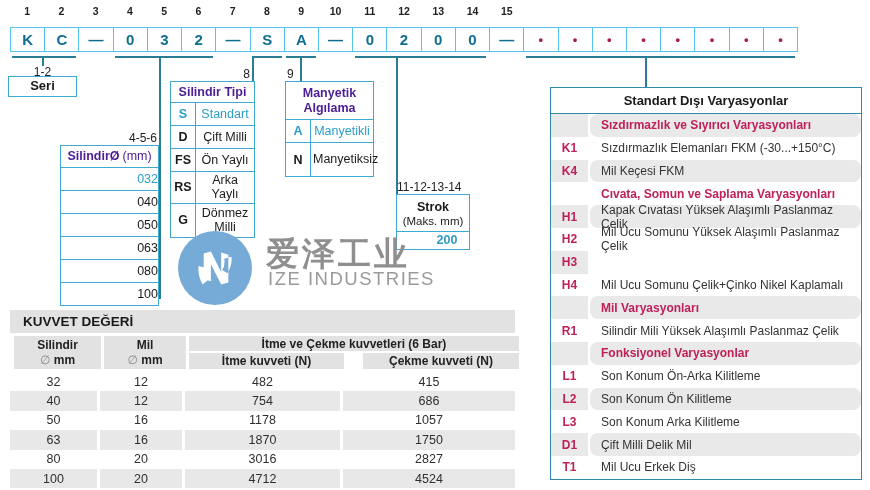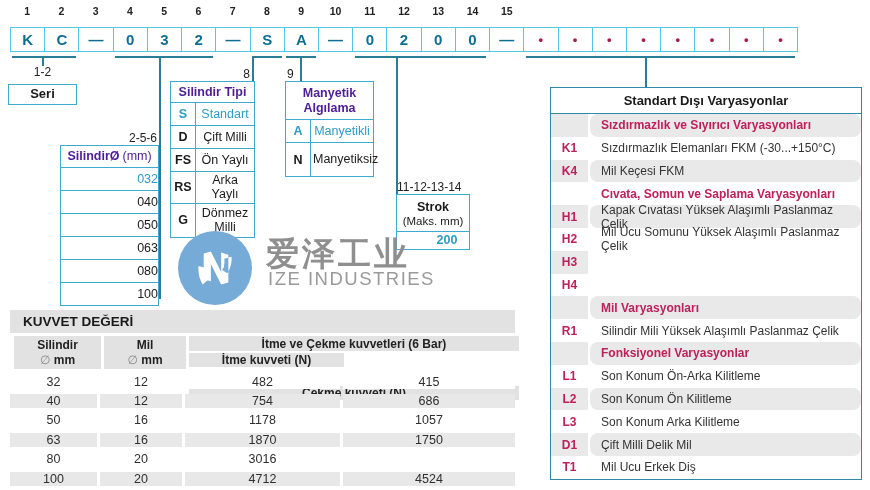--- a/index.html
+++ b/index.html
@@ -28,21 +28,21 @@
   .bore-row{height:22px;line-height:22px;text-align:right;font-size:12.5px;
             border-top:1px solid var(--table-border);}
   .bt-row{display:flex;border-top:1px solid var(--table-border);min-height:22px;align-items:stretch;}
   .bt-row:last-child{min-height:33px;}
   .bt-code{width:24px;border-right:1px solid var(--table-border);font-weight:700;font-size:12.5px;
            display:flex;align-items:center;justify-content:center;flex:none;}
   .bt-label{flex:1;display:flex;align-items:center;justify-content:center;
             text-align:center;font-size:12.5px;line-height:1.15;padding:1px 2px;}
   .sel{color:var(--selected-blue);}
 
-  #seri-box{position:absolute;left:8px;top:84px;width:69px;height:21px;border:1.4px solid var(--table-border);
+  #seri-box{position:absolute;left:8px;top:76px;width:69px;height:21px;border:1.4px solid var(--table-border);
             box-sizing:border-box;font-weight:700;font-size:13px;text-align:center;line-height:18px;}
 
   #stroke-table .sb-head{border-bottom:1px solid var(--table-border);text-align:center;padding:2px 0 3px;}
   #stroke-table .sb-head b{font-size:12.5px;}
   #stroke-table .sb-head div{font-size:11.5px;line-height:1.1;}
   #stroke-value{height:17px;line-height:17px;text-align:center;font-size:12.5px;font-weight:600;
                 color:var(--selected-blue);padding-left:28px;}
 
   
   #var-table{position:absolute;left:550px;top:87px;width:312px;border:1.6px solid var(--var-border);
@@ -60,24 +60,24 @@
   
   #force-title{position:absolute;left:10px;top:310px;width:505px;height:23px;background:var(--header-gray);
                font-weight:700;font-size:13.5px;line-height:23px;padding-left:13px;box-sizing:border-box;}
   #force-header{position:absolute;left:14px;top:336px;width:505px;display:flex;gap:3px;}
   .fh-cell{background:var(--header-gray);font-weight:700;font-size:12px;color:#222;
            display:flex;align-items:center;justify-content:center;text-align:center;}
   .fh-two{flex-direction:column;line-height:1.25;height:33px;}
   .c1{width:87px;} .c2{width:82px;} .c3{width:155px;} .c4{flex:1;}
   #fh-right{display:flex;flex-direction:column;gap:2px;flex:1;}
   #fh-span{height:15px;}
-  #fh-sub{display:flex;gap:19px;height:16px;flex-direction:column;}
+  #fh-sub{display:flex;gap:19px;height:16px;}
   .dia{color:#8a8a8a;font-weight:400;}
   #force-rows{position:absolute;left:10px;top:372px;width:505px;}
-  .f-row{display:flex;gap:3px;height:19.4px;align-items:center;}
+  .f-row{display:flex;gap:3px;height:19.4px;}
   .f-cell{display:flex;align-items:center;justify-content:center;font-size:12.5px;color:#2f2f2f;background:#fff;}
   .f-row.g .f-cell{background:#e8e8e8;}
 
   
   #wm-circle{position:absolute;left:178px;top:231px;width:74px;height:74px;}
   #wm-cn{position:absolute;left:266px;top:232px;font-size:33px;font-weight:700;
          color:#8f8f8f;letter-spacing:3px;}
   #wm-en{position:absolute;left:268px;top:268px;font-size:18.5px;color:#9a9a9a;letter-spacing:1.5px;}
 </style>
 </head>
@@ -146,21 +146,21 @@
   <div class="vline" style="left:42px;top:56px;height:10px;"></div>
   <div class="vline" style="left:159px;top:56px;height:243px;"></div>
   <div class="vline" style="left:252px;top:56px;height:27px;"></div>
   <div class="vline" style="left:300px;top:56px;height:27px;"></div>
   <div class="vline" style="left:396px;top:56px;height:140px;"></div>
   <div class="vline" style="left:645px;top:56px;height:32px;"></div>
 
   <div class="pos-label" style="left:8px;top:65px;width:69px;text-align:center;">1-2</div>
   <div id="seri-box">Seri</div>
 
-  <div class="pos-label" style="left:60px;top:131px;width:97px;text-align:right;">2-5-6</div>
+  <div class="pos-label" style="left:60px;top:131px;width:97px;text-align:right;">4-5-6</div>
   <div class="box-table" style="left:60px;top:145px;width:99px;">
     <div class="bt-header" style="height:21px;flex-direction:row;gap:3px;">
       <b>SilindirØ</b>
       <span class="bt-note">(mm)</span>
     </div>
     <div id="bore-rows">
         <div class="bore-row sel">032</div>
         <div class="bore-row">040</div>
         <div class="bore-row">050</div>
         <div class="bore-row">063</div>
@@ -257,20 +257,21 @@
         </div>
         <div class="var-row">
           <div class="vcell var-code">H2</div>
           <div class="vcell var-label">Mil Ucu Somunu Yüksek Alaşımlı Paslanmaz Çelik</div>
         </div>
         <div class="var-row g">
           <div class="vcell var-code">H3</div>
         </div>
         <div class="var-row">
           <div class="vcell var-code">H4</div>
+          <div class="vcell var-label">Mil Ucu Somunu Çelik+Çinko Nikel Kaplamalı</div>
         </div>
         <div class="var-row g section">
           <div class="vcell var-code"></div>
           <div class="vcell var-label">Mil Varyasyonları</div>
         </div>
         <div class="var-row">
           <div class="vcell var-code">R1</div>
           <div class="vcell var-label">Silindir Mili Yüksek Alaşımlı Paslanmaz Çelik</div>
         </div>
         <div class="var-row g section">
@@ -340,20 +341,21 @@
       <div class="f-row g">
         <div class="f-cell c1">63</div>
         <div class="f-cell c2">16</div>
         <div class="f-cell c3">1870</div>
         <div class="f-cell c4">1750</div>
       </div>
       <div class="f-row">
         <div class="f-cell c1">80</div>
         <div class="f-cell c2">20</div>
         <div class="f-cell c3">3016</div>
+        <div class="f-cell c4">2827</div>
       </div>
       <div class="f-row g">
         <div class="f-cell c1">100</div>
         <div class="f-cell c2">20</div>
         <div class="f-cell c3">4712</div>
         <div class="f-cell c4">4524</div>
       </div>
     </div>
 
 </div>

